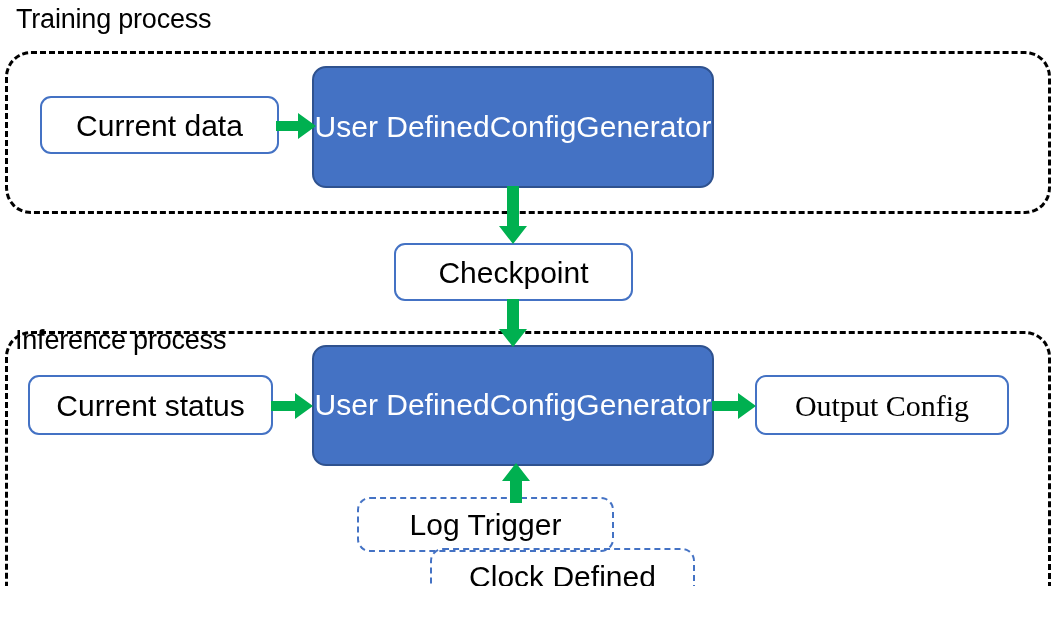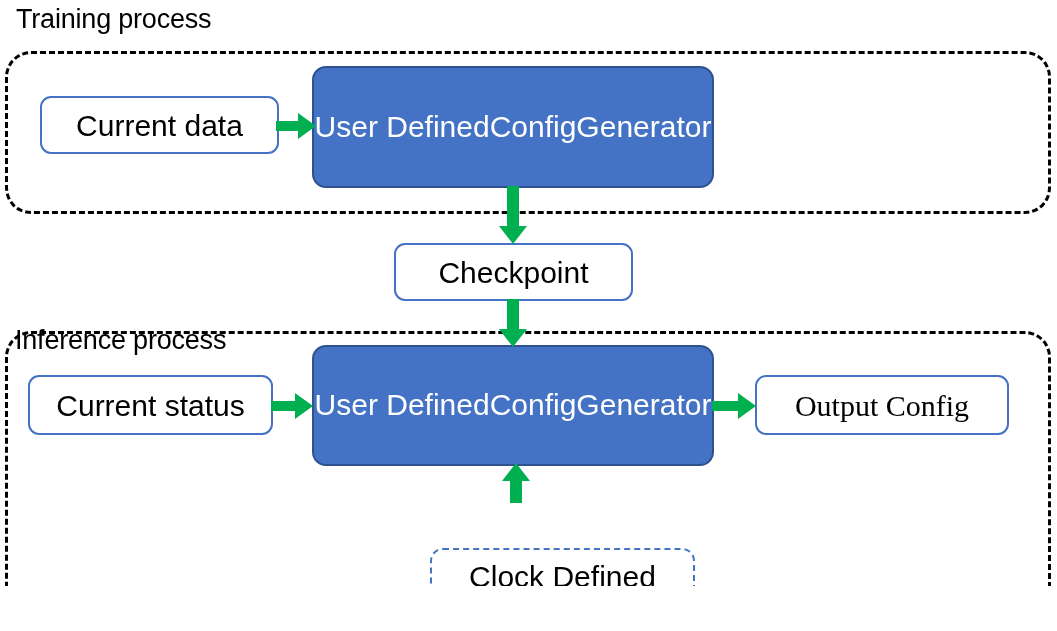--- a/index.html
+++ b/index.html
@@ -163,16 +163,17 @@
       <path d="M0 11 H26 V3 L44 16 L26 29 V21 H0 Z" fill="#00B050"></path>
     </svg>
   </div>
 
   <div class="arrow" style="left:500px; top:463px;">
     <svg width="32" height="40" viewBox="0 0 32 40">
       <path d="M16 0 L30 18 H22 V40 H10 V18 H2 Z" fill="#00B050"></path>
     </svg>
   </div>
 
+  <div class="trigger-box" id="box-log-trigger">Log Trigger</div>
 
   <div class="trigger-box" id="box-clock-trigger">Clock Defined</div>
 
 </div>
 
 </body></html>

